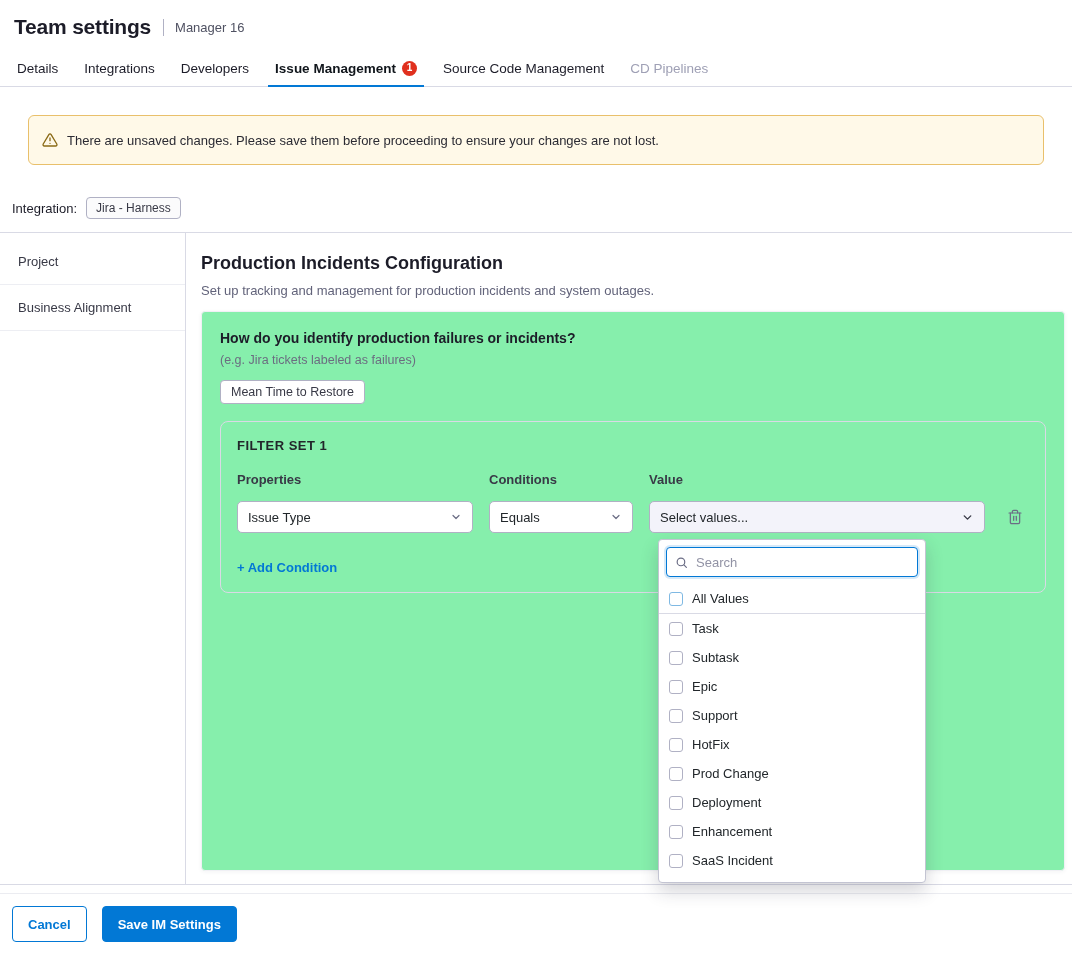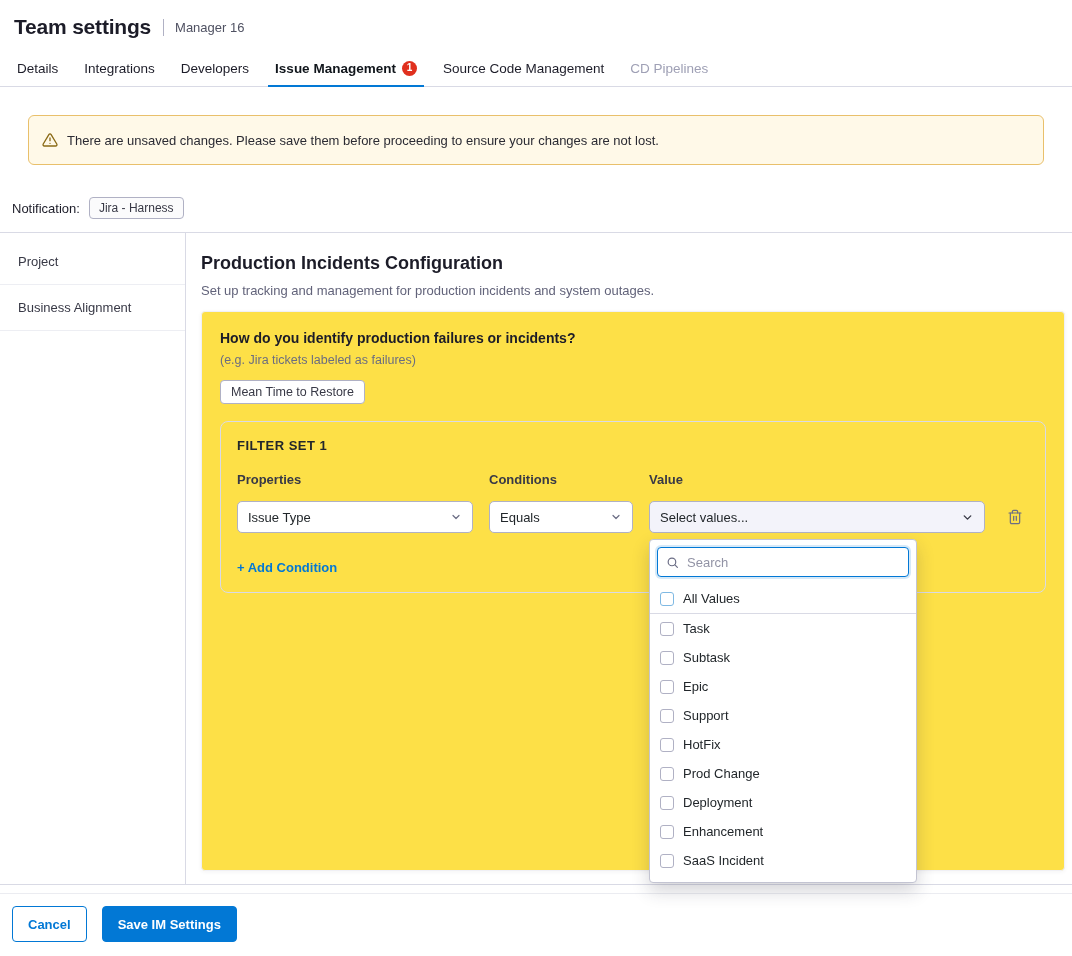--- a/index.html
+++ b/index.html
@@ -36,21 +36,21 @@
   
   .content { display:flex; border-top:1px solid #d9dae5; border-bottom:1px solid #d9dae5; height:653px; }
   .sidebar { width:186px; flex-shrink:0; border-right:1px solid #d9dae5; padding-top:6px; }
   .side-item { padding:15px 18px; font-size:13px; color:#383946; border-bottom:1px solid #edeef3; cursor:pointer; }
   .side-item.active { background:#cfeefb; border-radius:0 6px 6px 0; color:#243640; }
 
   .main { flex:1; padding:20px 8px 0 15px; position:relative; }
   .main-title { font-size:18px; font-weight:700; color:#1c1c28; }
   .main-subtitle { font-size:13px; color:#62637a; margin-top:9px; }
 
-  .card { margin-top:13px; background:#fde047; border:1px solid #f0f0f5; border-radius:4px; box-shadow:0 1px 4px rgba(40,41,61,.05); padding:18px; min-height:560px; position:relative; }
+  .card { margin-top:13px; background:#86efac; border:1px solid #f0f0f5; border-radius:4px; box-shadow:0 1px 4px rgba(40,41,61,.05); padding:18px; min-height:560px; position:relative; }
   .question { font-size:14px; font-weight:700; color:#1c1c28; }
   .hint { font-size:12.5px; color:#6b6d80; margin-top:7px; }
   .mtr-chip { display:inline-block; margin-top:13px; border:1px solid #b0b1c4; border-radius:4px; padding:4px 10px; font-size:12.5px; color:#383946; background:#fff; cursor:pointer; }
 
   
   .filter-box { margin-top:17px; border:1px solid #d9dae5; border-radius:8px; padding:16px; position:relative; }
   .filter-title { font-size:13px; font-weight:700; letter-spacing:.5px; color:#22272b; }
   .filter-grid { display:grid; grid-template-columns:236px 144px 336px 1fr; column-gap:16px; row-gap:14px; margin-top:19px; align-items:center; }
   .col-h { font-size:13px; font-weight:600; color:#383946; }
 
@@ -58,21 +58,21 @@
   .select .chev { display:flex; color:#6b6d85; }
   .select.gray { background:#f3f3fa; font-weight:400; }
   .select.gray .chev { color:#383946; }
 
   .trash-btn { width:28px; height:28px; display:flex; align-items:center; justify-content:center; color:#6b6d85; cursor:pointer; justify-self:start; }
 
   .add-condition { display:inline-block; margin-top:27px; font-size:13px; font-weight:700; color:#0278d5; cursor:pointer; }
 
   
   .value-wrap { position:relative; }
-  .panel { position:absolute; top:38px; left:0; width:268px; height:344px; background:#fff; border:1px solid #c3c4d2; border-radius:4px; box-shadow:0 8px 18px rgba(40,41,61,.2); overflow:hidden; z-index:10; }
+  .panel { position:absolute; top:38px; left:9px; width:268px; height:344px; background:#fff; border:1px solid #c3c4d2; border-radius:4px; box-shadow:0 8px 18px rgba(40,41,61,.2); overflow:hidden; z-index:10; }
   .panel-search { margin:7px; height:30px; border:1px solid #0278d5; box-shadow:0 0 0 2px rgba(2,120,213,.16); border-radius:4px; display:flex; align-items:center; gap:6px; padding:0 8px; background:#fff; }
   .search-icon { display:flex; color:#6b6d85; flex-shrink:0; }
   .panel-search input { flex:1; border:none; outline:none; background:transparent; font-size:13px; color:#22272b; font-family:"Liberation Sans", sans-serif; min-width:0; }
   .panel-search input::placeholder { color:#9293a5; }
   .row-allvalues { display:flex; align-items:center; gap:9px; height:30px; padding:0 10px; border-bottom:1px solid #d9dae5; font-size:13px; color:#22272b; cursor:pointer; }
   .checkbox { width:14px; height:14px; border:1px solid #b0b1c4; border-radius:3px; background:#fff; flex-shrink:0; cursor:pointer; }
   .checkbox.blue { border-color:#7fb9e3; }
   .option { display:flex; align-items:center; gap:9px; height:29px; padding:0 10px; font-size:13px; color:#22272b; cursor:pointer; }
 
   
@@ -116,21 +116,21 @@
     <svg width="16" height="16" viewBox="0 0 24 24" fill="none" stroke="currentColor" stroke-width="2" stroke-linecap="round" stroke-linejoin="round">
       <path d="M10.29 3.86L1.82 18a2 2 0 0 0 1.71 3h16.94a2 2 0 0 0 1.71-3L13.71 3.86a2 2 0 0 0-3.42 0z"></path>
       <line x1="12" y1="9" x2="12" y2="13"></line>
         <line x1="12" y1="17" x2="12.01" y2="17"></line>
     </svg>
   </span>
   <span>There are unsaved changes. Please save them before proceeding to ensure your changes are not lost.</span>
 </div>
 
 <div class="integration-row">
-  <span>Notification:</span>
+  <span>Integration:</span>
   <span class="chip">Jira - Harness</span>
 </div>
 
 <div class="content">
 
   <aside class="sidebar">
     <div class="side-item">Project</div>
     <div class="side-item">Business Alignment</div>
   </aside>
 

